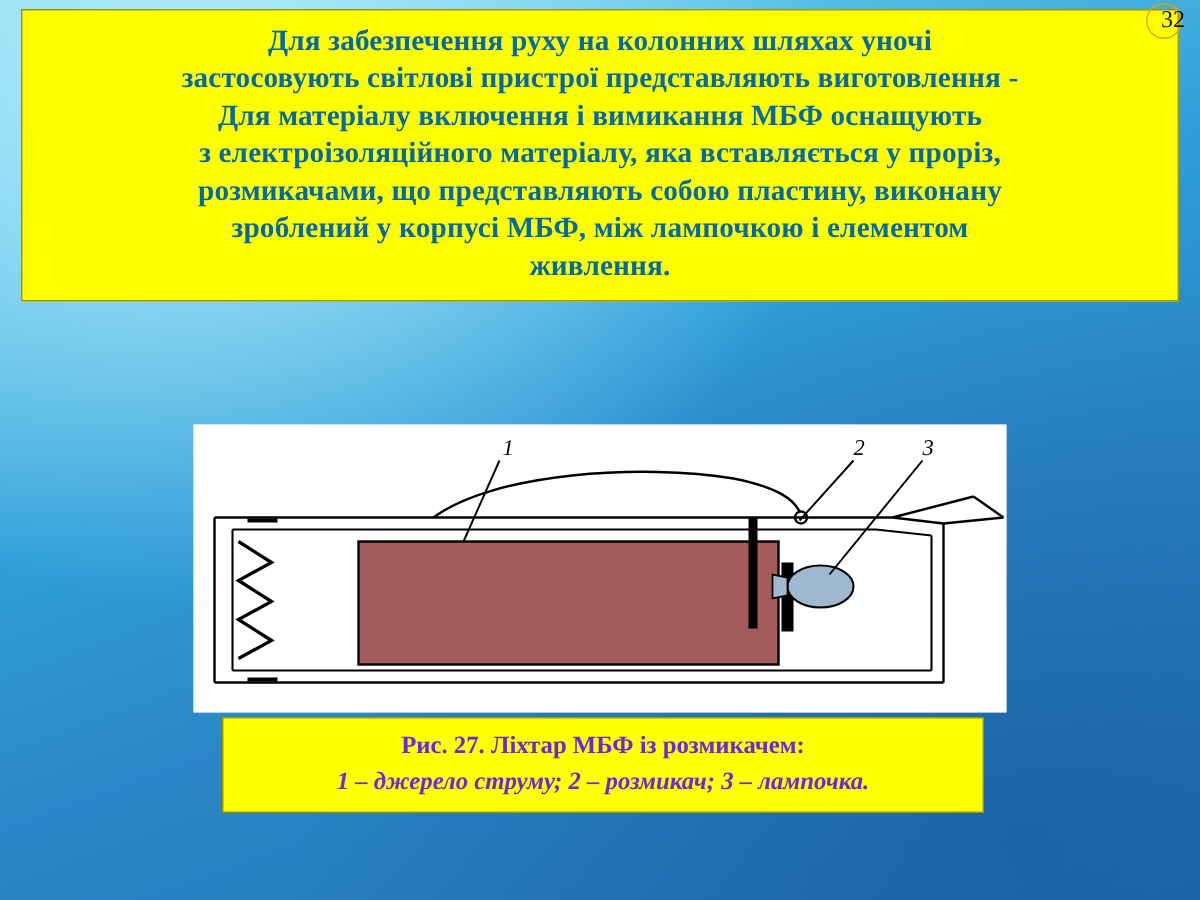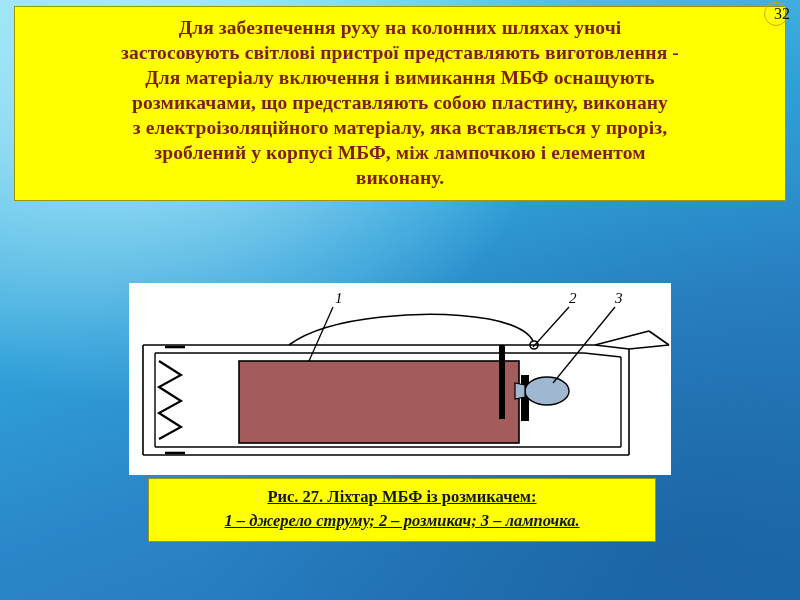--- a/index.html
+++ b/index.html
@@ -71,21 +71,21 @@
     padding: 8px 10px 10px 10px;
     text-align: center;
     z-index: 10;
   }
   .text-panel p {
     margin: 0;
     font-family: "Liberation Serif", serif;
     font-weight: bold;
     font-size: 19.5px;
     line-height: 25px;
-    color: #7f1d1d;
+    color: #0369a1;
     letter-spacing: 0.1px;
   }
 
   
   .figure-wrap {
     position: absolute;
     left: 129px;
     top: 283px;
     width: 542px;
     height: 192px;
@@ -107,45 +107,44 @@
     box-sizing: border-box;
     padding: 6px 8px 8px 8px;
     text-align: center;
     z-index: 10;
   }
   .caption-panel .cap-line {
     font-family: "Liberation Serif", serif;
     font-weight: bold;
     font-size: 16.5px;
     line-height: 24px;
-    color: #0f172a;
-    text-decoration: underline;
+    color: #6d28d9;
   }
   .caption-panel .cap-line.italic {
     font-style: italic;
   }
 </style>
 </head>
 <body>
 
 <div id="slide">
 
   <div class="page-badge">
     <div class="circle"></div>
     <div class="num">32</div>
   </div>
 
   <div class="text-panel">
     <p>Для забезпечення руху на колонних шляхах уночі</p>
     <p>застосовують світлові пристрої представляють виготовлення -</p>
     <p>Для матеріалу включення і вимикання МБФ оснащують</p>
+    <p>з електроізоляційного матеріалу, яка вставляється у проріз,</p>
     <p>розмикачами, що представляють собою пластину, виконану</p>
-    <p>з електроізоляційного матеріалу, яка вставляється у проріз,</p>
     <p>зроблений у корпусі МБФ, між лампочкою і елементом</p>
-    <p>виконану.</p>
+    <p>живлення.</p>
   </div>
 
   <div class="figure-wrap">
     <svg width="542" height="192" viewBox="0 0 542 192" xmlns="http://www.w3.org/2000/svg">
       <rect x="0" y="0" width="542" height="192" fill="#ffffff"></rect>
 
       <g stroke="#000000" fill="none" stroke-width="1.6">
 
         <line x1="14" y1="62" x2="14" y2="172"></line>
 

